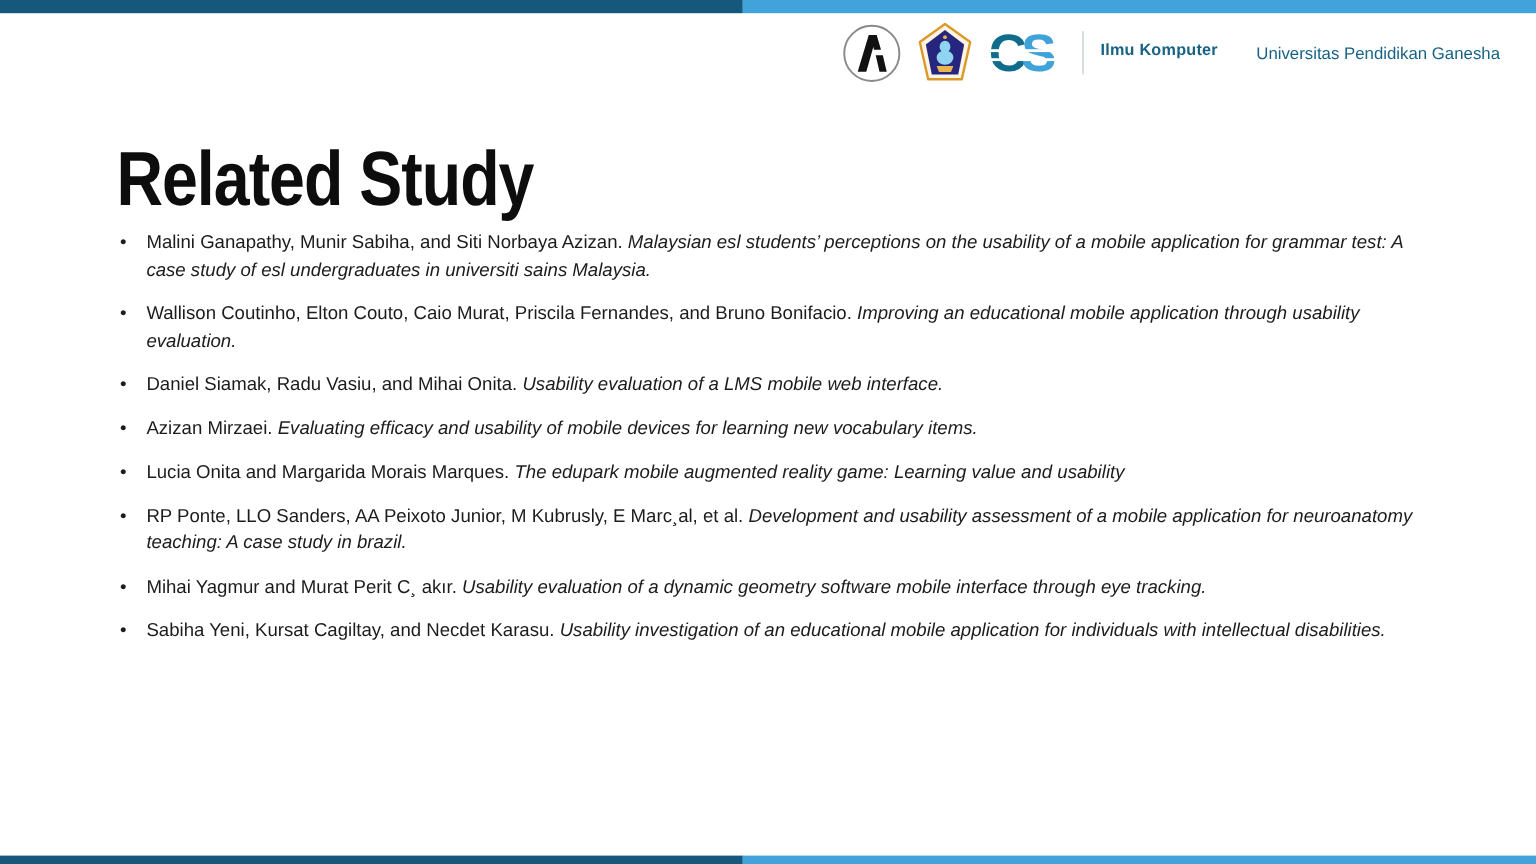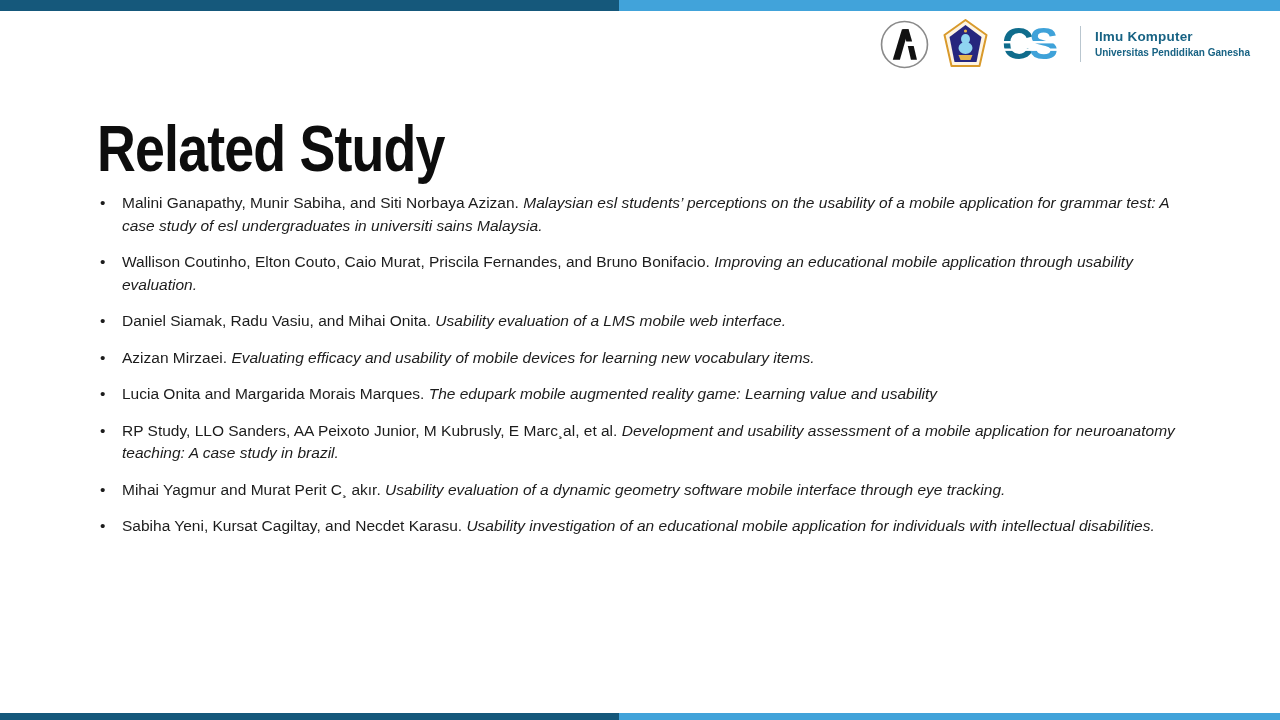--- a/index.html
+++ b/index.html
@@ -23,32 +23,33 @@
   .logo-strip {
     position: absolute;
     top: 19px;
     right: 30px;
     display: flex;
     align-items: center;
     gap: 14px;
   }
   .logo-box { display: flex; align-items: center; }
   .logo-divider { width: 1px; height: 36px; background: #b9c6cf; }
-  .logo-text-block { display: flex; flex-direction: column; justify-content: center; line-height: 1.1; }
+  .logo-text-block { display: flex; flex-direction: row; justify-content: center; line-height: 1.1; text-align: center; }
   .logo-dept {
     font-size: 13.5px;
     font-weight: bold;
     color: #186384;
     letter-spacing: 0.2px;
   }
   .logo-univ {
-    font-size: 10px;
-    font-weight: bold;
+    font-size: 14px;
+    font-weight: normal;
     color: #186384;
     margin-top: 2px;
+    margin-left: 32px;
   }
 
   
   .title {
     position: absolute;
     left: 97px;
     top: 69px;
     font-size: 64px;
     font-weight: bold;
     color: #0d0d0d;
@@ -152,21 +153,21 @@
     <li>
       <span class="marker">•</span>
       <span>Azizan Mirzaei. </span><span class="it">Evaluating efficacy and usability of mobile devices for learning new vocabulary items.</span>
     </li>
     <li>
       <span class="marker">•</span>
       <span>Lucia Onita and Margarida Morais Marques. </span><span class="it">The edupark mobile augmented reality game: Learning value and usability</span>
     </li>
     <li>
       <span class="marker">•</span>
-      <span>RP Study, LLO Sanders, AA Peixoto Junior, M Kubrusly, E Marc¸al, et al. </span><span class="it">Development and usability assessment of a mobile application for neuroanatomy teaching: A case study in brazil.</span>
+      <span>RP Ponte, LLO Sanders, AA Peixoto Junior, M Kubrusly, E Marc¸al, et al. </span><span class="it">Development and usability assessment of a mobile application for neuroanatomy teaching: A case study in brazil.</span>
     </li>
     <li>
       <span class="marker">•</span>
       <span>Mihai Yagmur and Murat Perit C¸ akır. </span><span class="it">Usability evaluation of a dynamic geometry software mobile interface through eye tracking.</span>
     </li>
     <li>
       <span class="marker">•</span>
       <span> Sabiha Yeni, Kursat Cagiltay, and Necdet Karasu. </span><span class="it">Usability investigation of an educational mobile application for individuals with intellectual disabilities.</span>
     </li>
   </ul>

